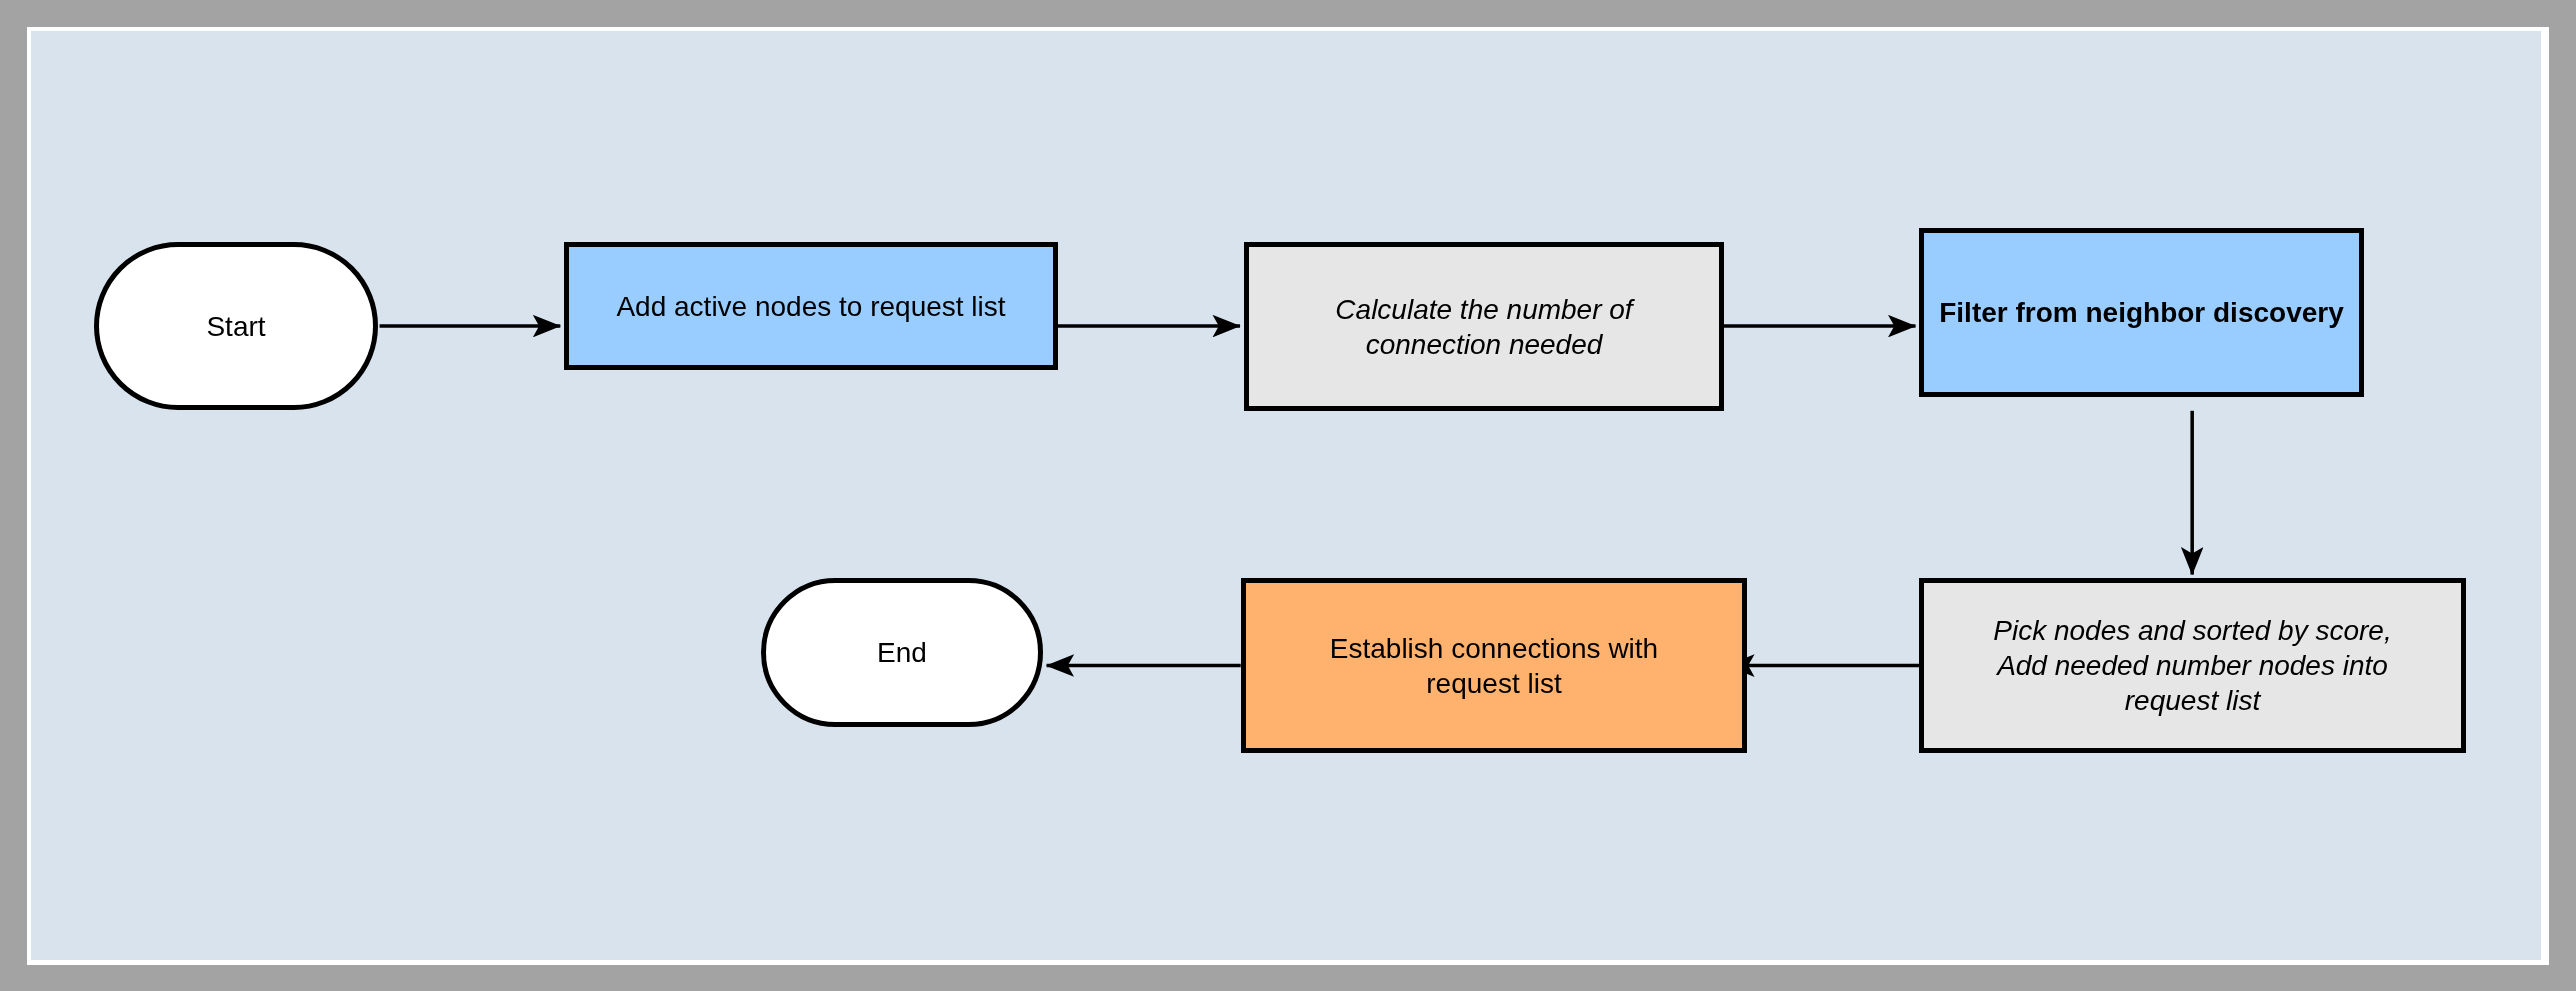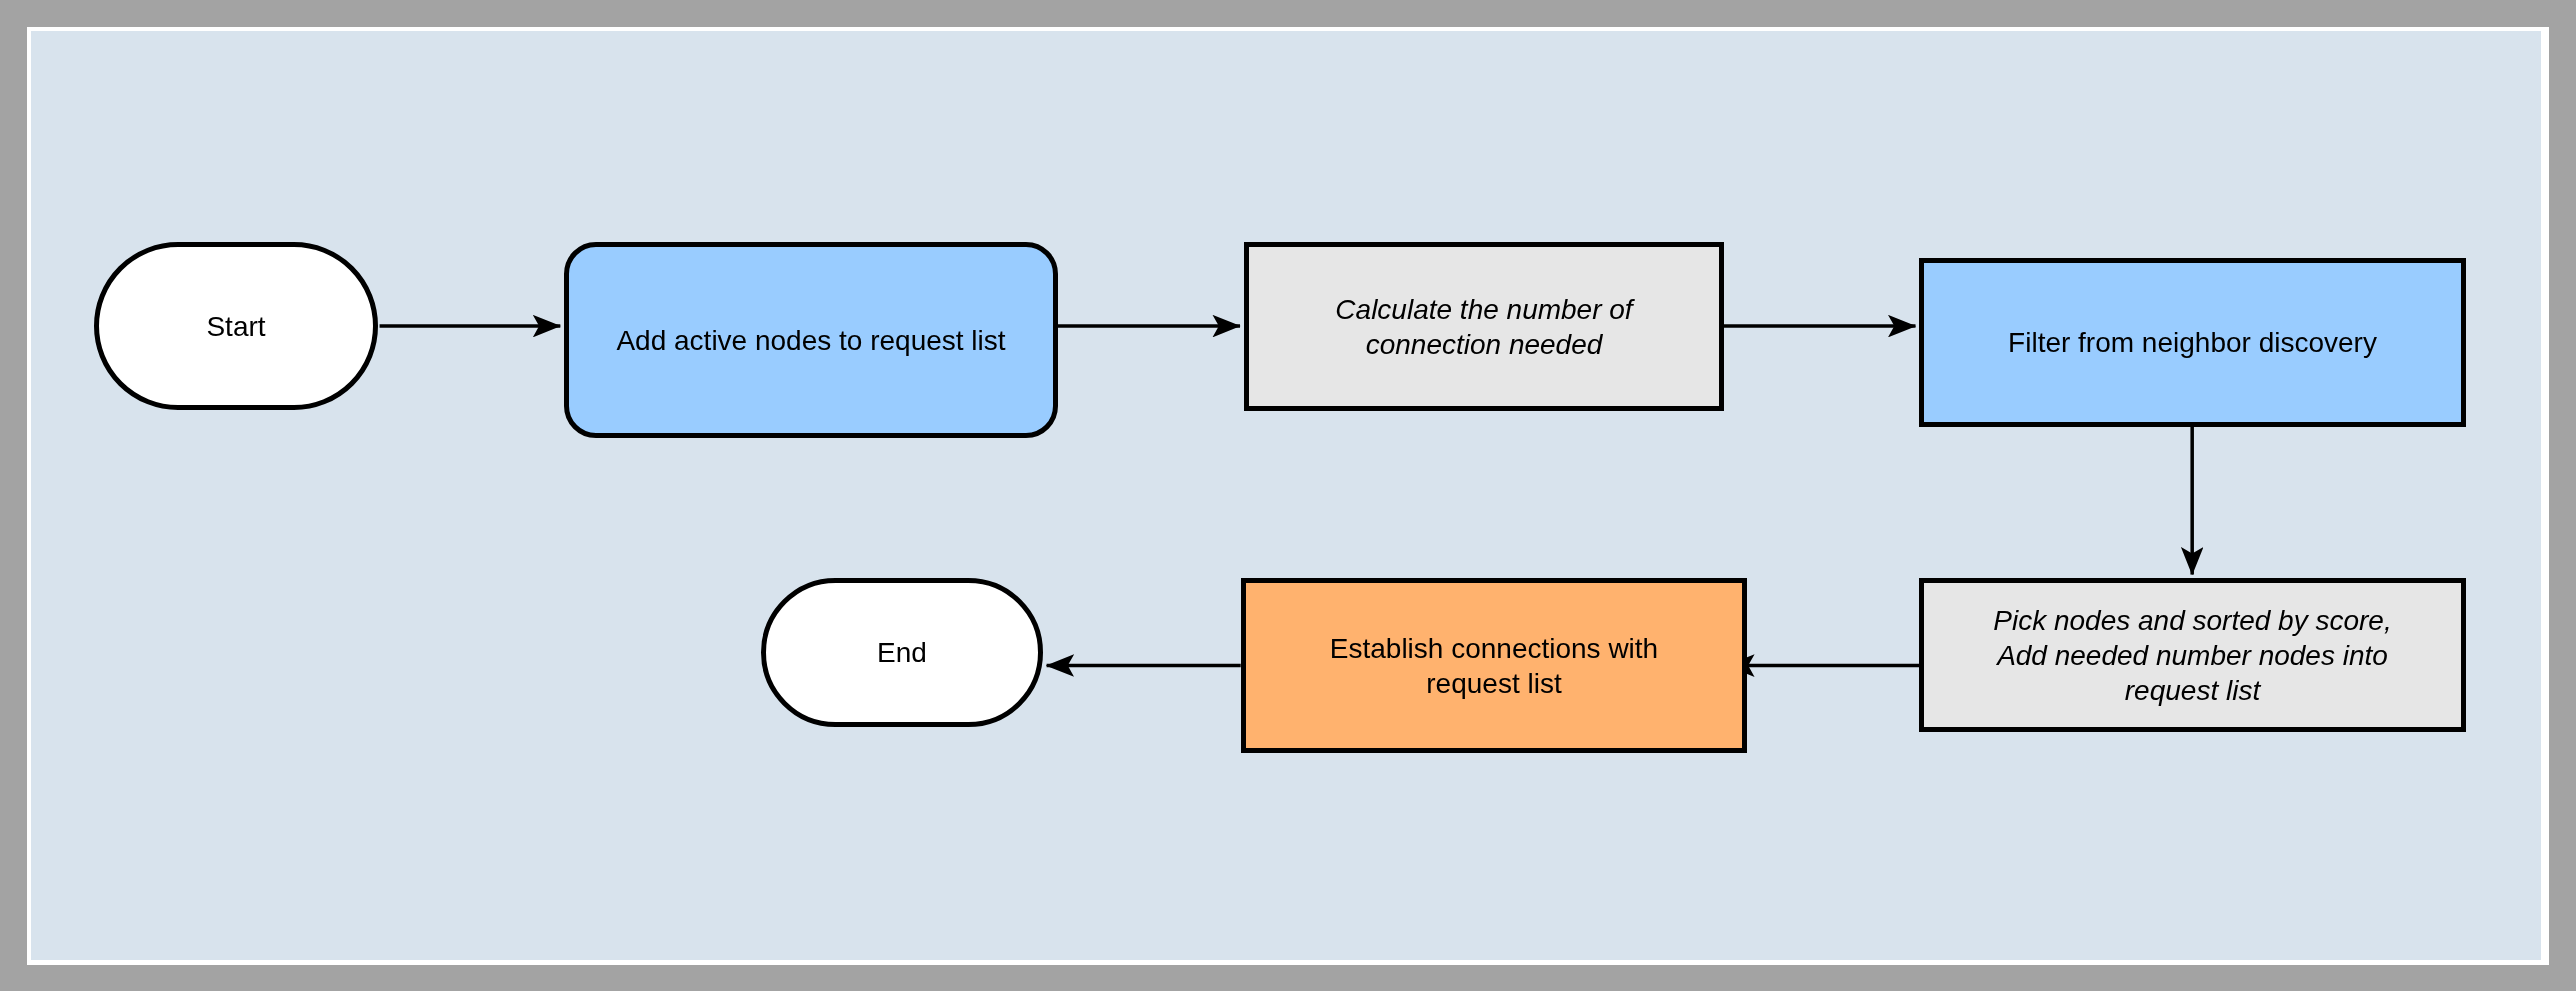--- a/index.html
+++ b/index.html
@@ -65,31 +65,31 @@
   }
   .fill-blue   { background: #99ccff; }
   .fill-gray   { background: #e6e6e6; font-style: italic; }
   .fill-orange { background: #ffb26e; }
 
   .node-start {
     left: 94px; top: 242px; width: 284px; height: 168px;
     border-radius: 85px;
   }
   .node-add-active {
-    left: 564px; top: 242px; width: 494px; height: 196px; border-radius: 32px;
+    left: 564px; top: 242px; width: 494px; height: 128px;
   }
   .node-calculate {
     left: 1244px; top: 242px; width: 480px; height: 169px;
   }
   .node-calculate .label { max-width: 395px; }
   .node-filter {
-    left: 1919px; top: 258px; width: 547px; height: 169px;
+    left: 1919px; top: 228px; width: 445px; height: 169px; font-weight: bold;
   }
   .node-pick {
-    left: 1919px; top: 578px; width: 547px; height: 154px;
+    left: 1919px; top: 578px; width: 547px; height: 175px;
   }
   .node-pick .label { max-width: 445px; }
   .node-establish {
     left: 1241px; top: 578px; width: 506px; height: 175px;
   }
   .node-establish .label { max-width: 406px; }
   .node-end {
     left: 761px; top: 578px; width: 282px; height: 149px;
     border-radius: 88px;
   }

